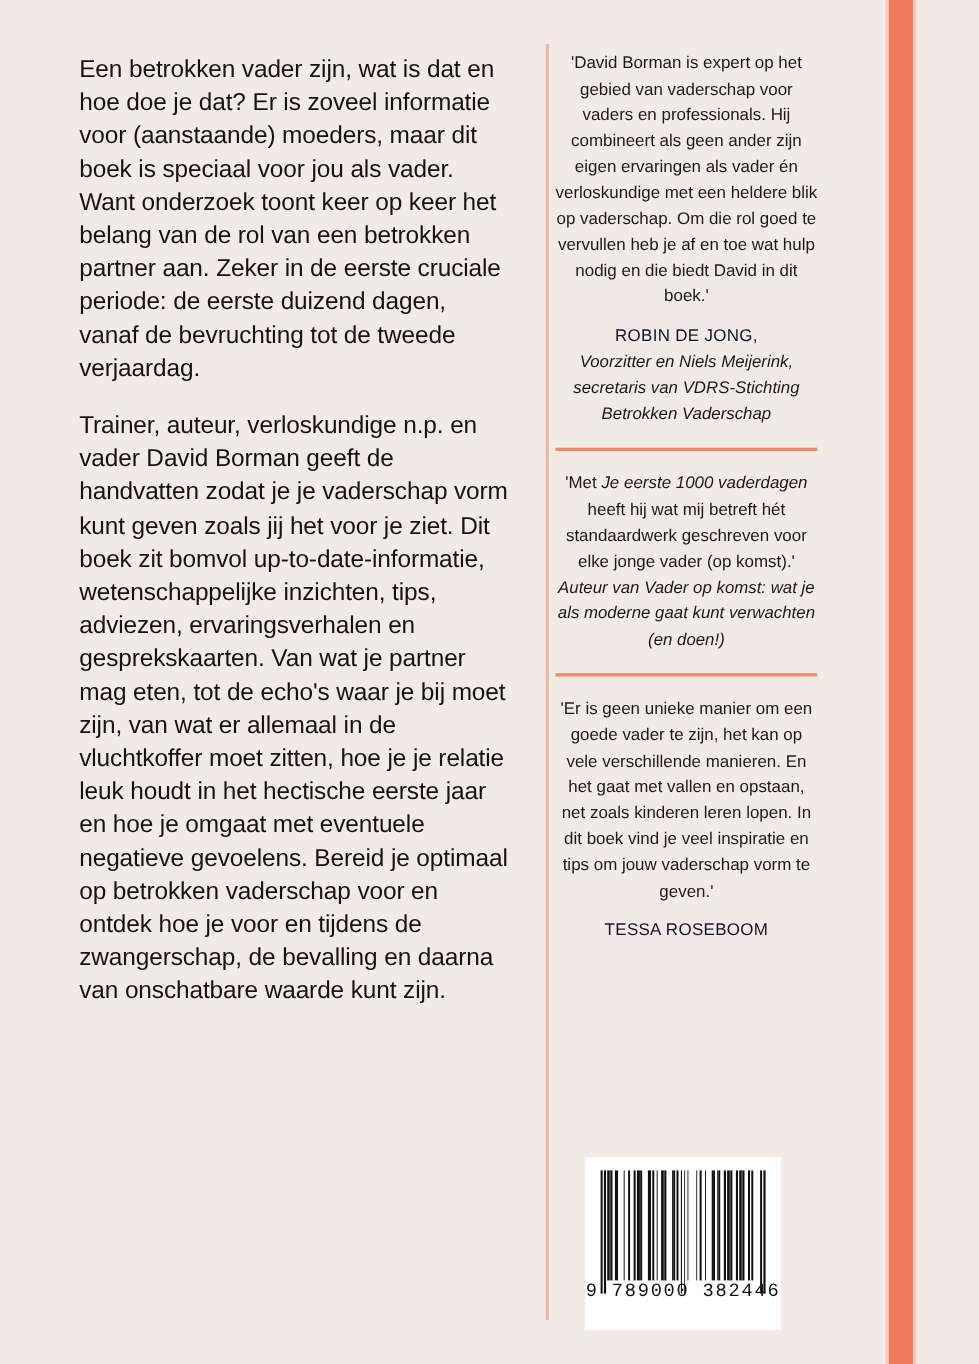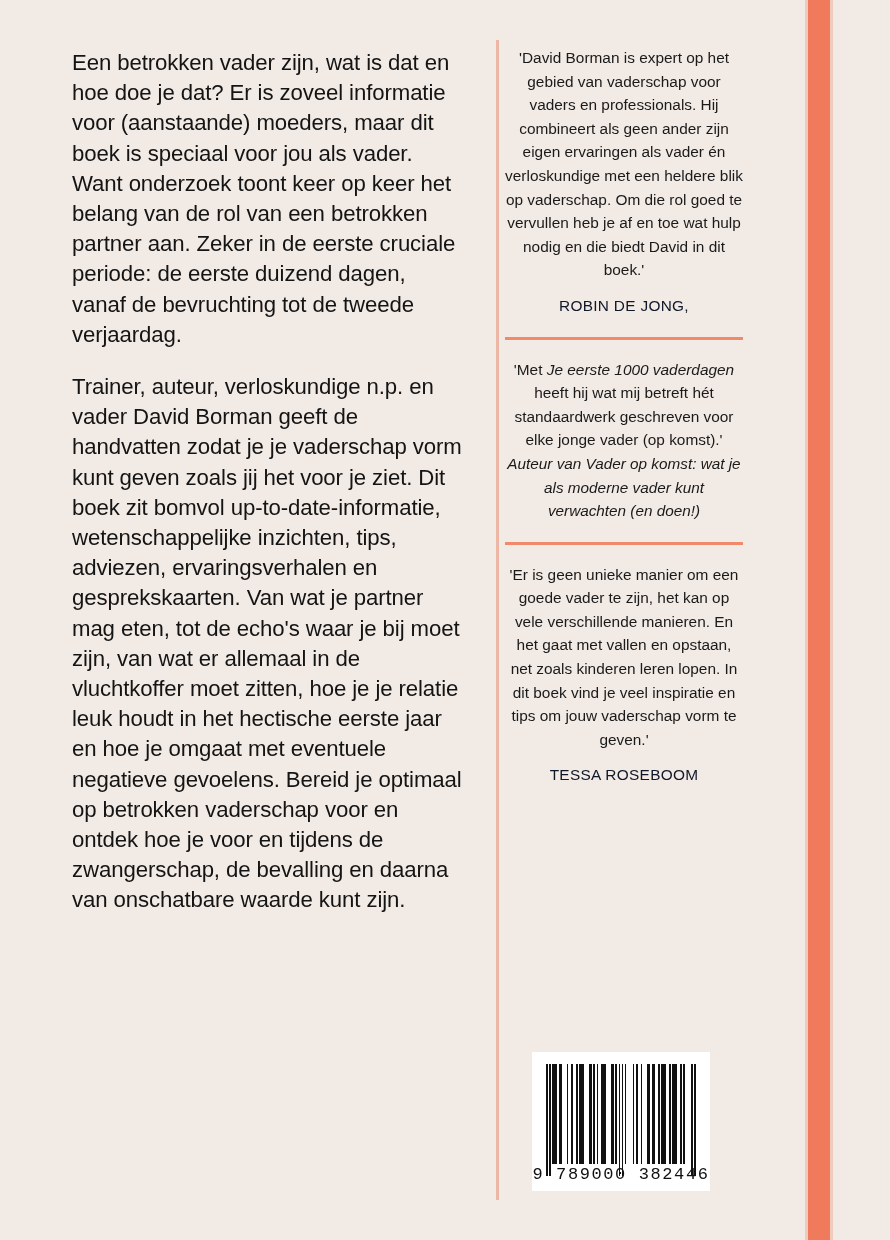--- a/index.html
+++ b/index.html
@@ -119,21 +119,21 @@
     margin: 19px 0 18px 0;
     width: 100%;
   }
 
   
   .barcode-box {
     position: absolute;
     left: 532px;
     top: 1052px;
     width: 178px;
-    height: 139px;
+    height: 157px;
     background: #ffffff;
     box-sizing: border-box;
   }
   .barcode-bars {
     position: absolute;
     left: 14px;
     top: 12px;
     width: 150px;
     height: 100px;
     display: flex;
@@ -170,27 +170,28 @@
   <div class="blurb">
     <p>Een betrokken vader zijn, wat is dat en hoe doe je dat? Er is zoveel informatie voor (aanstaande) moeders, maar dit boek is speciaal voor jou als vader. Want onderzoek toont keer op keer het belang van de rol van een betrokken partner aan. Zeker in de eerste cruciale periode: de eerste duizend dagen, vanaf de bevruchting tot de tweede verjaardag.</p>
     <p>Trainer, auteur, verloskundige n.p. en vader David Borman geeft de handvatten zodat je je vaderschap vorm kunt geven zoals jij het voor je ziet. Dit boek zit bomvol up-to-date-informatie, wetenschappelijke inzichten, tips, adviezen, ervaringsverhalen en gesprekskaarten. Van wat je partner mag eten, tot de echo's waar je bij moet zijn, van wat er allemaal in de vluchtkoffer moet zitten, hoe je je relatie leuk houdt in het hectische eerste jaar en hoe je omgaat met eventuele negatieve gevoelens. Bereid je optimaal op betrokken vaderschap voor en ontdek hoe je voor en tijdens de zwangerschap, de bevalling en daarna van onschatbare waarde kunt zijn.</p>
   </div>
 
   <div class="quotes">
 
     <div class="quote-block">
       <p class="quote-text">'David Borman is expert op het gebied van vaderschap voor vaders en professionals. Hij combineert als geen ander zijn eigen ervaringen als vader én verloskundige met een heldere blik op vaderschap. Om die rol goed te vervullen heb je af en toe wat hulp nodig en die biedt David in dit boek.'</p>
       <p class="attrib-name">ROBIN DE JONG,</p>
+      <p class="attrib-role">Voorzitter en Niels Meijerink, secretaris van VDRS-Stichting Betrokken Vaderschap</p>
     </div>
 
     <div class="q-sep"></div>
 
     <div class="quote-block">
       <p class="quote-text"><span>'Met </span><em>Je eerste 1000 vaderdagen</em><span> heeft hij wat mij betreft hét standaardwerk geschreven voor elke jonge vader (op komst).'</span></p>
-      <p class="attrib-role">Auteur van Vader op komst: wat je als moderne vader kunt verwachten (en doen!)</p>
+      <p class="attrib-role">Auteur van Vader op komst: wat je als moderne gaat kunt verwachten (en doen!)</p>
     </div>
 
     <div class="q-sep"></div>
 
     <div class="quote-block">
       <p class="quote-text">'Er is geen unieke manier om een goede vader te zijn, het kan op vele verschillende manieren. En het gaat met vallen en opstaan, net zoals kinderen leren lopen. In dit boek vind je veel inspiratie en tips om jouw vaderschap vorm te geven.'</p>
       <p class="attrib-name">TESSA ROSEBOOM</p>
     </div>
 
   </div>

